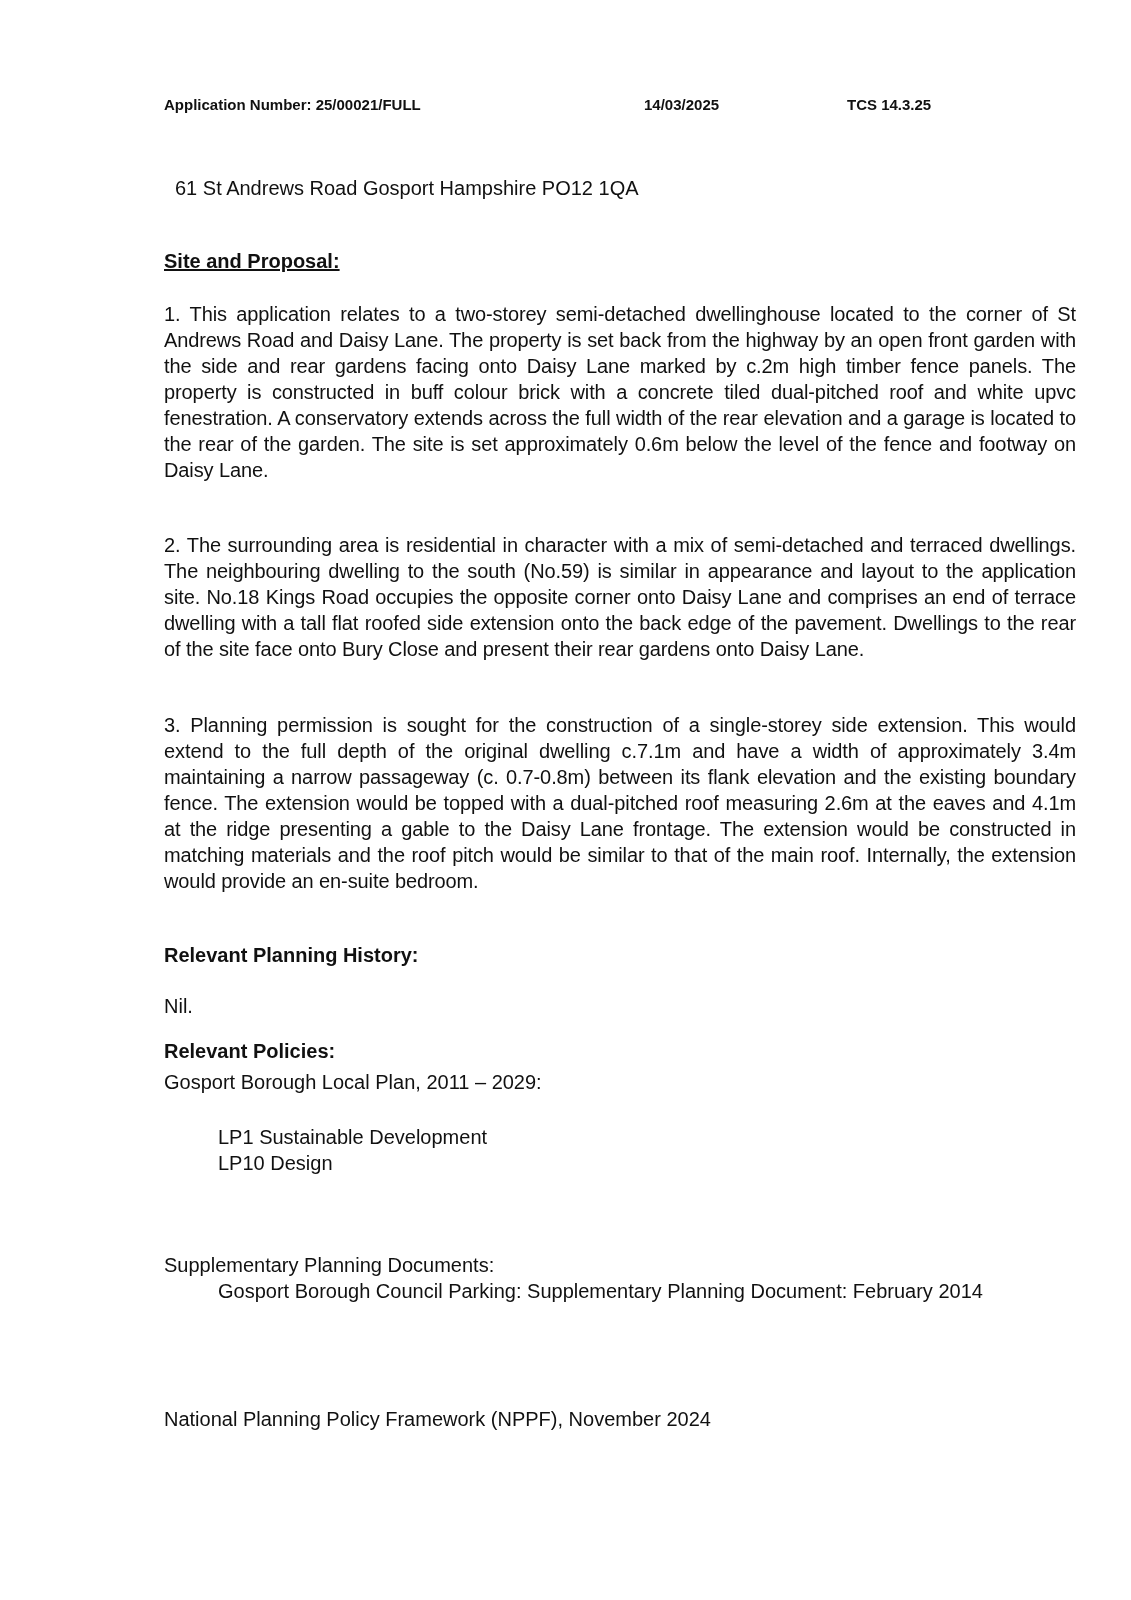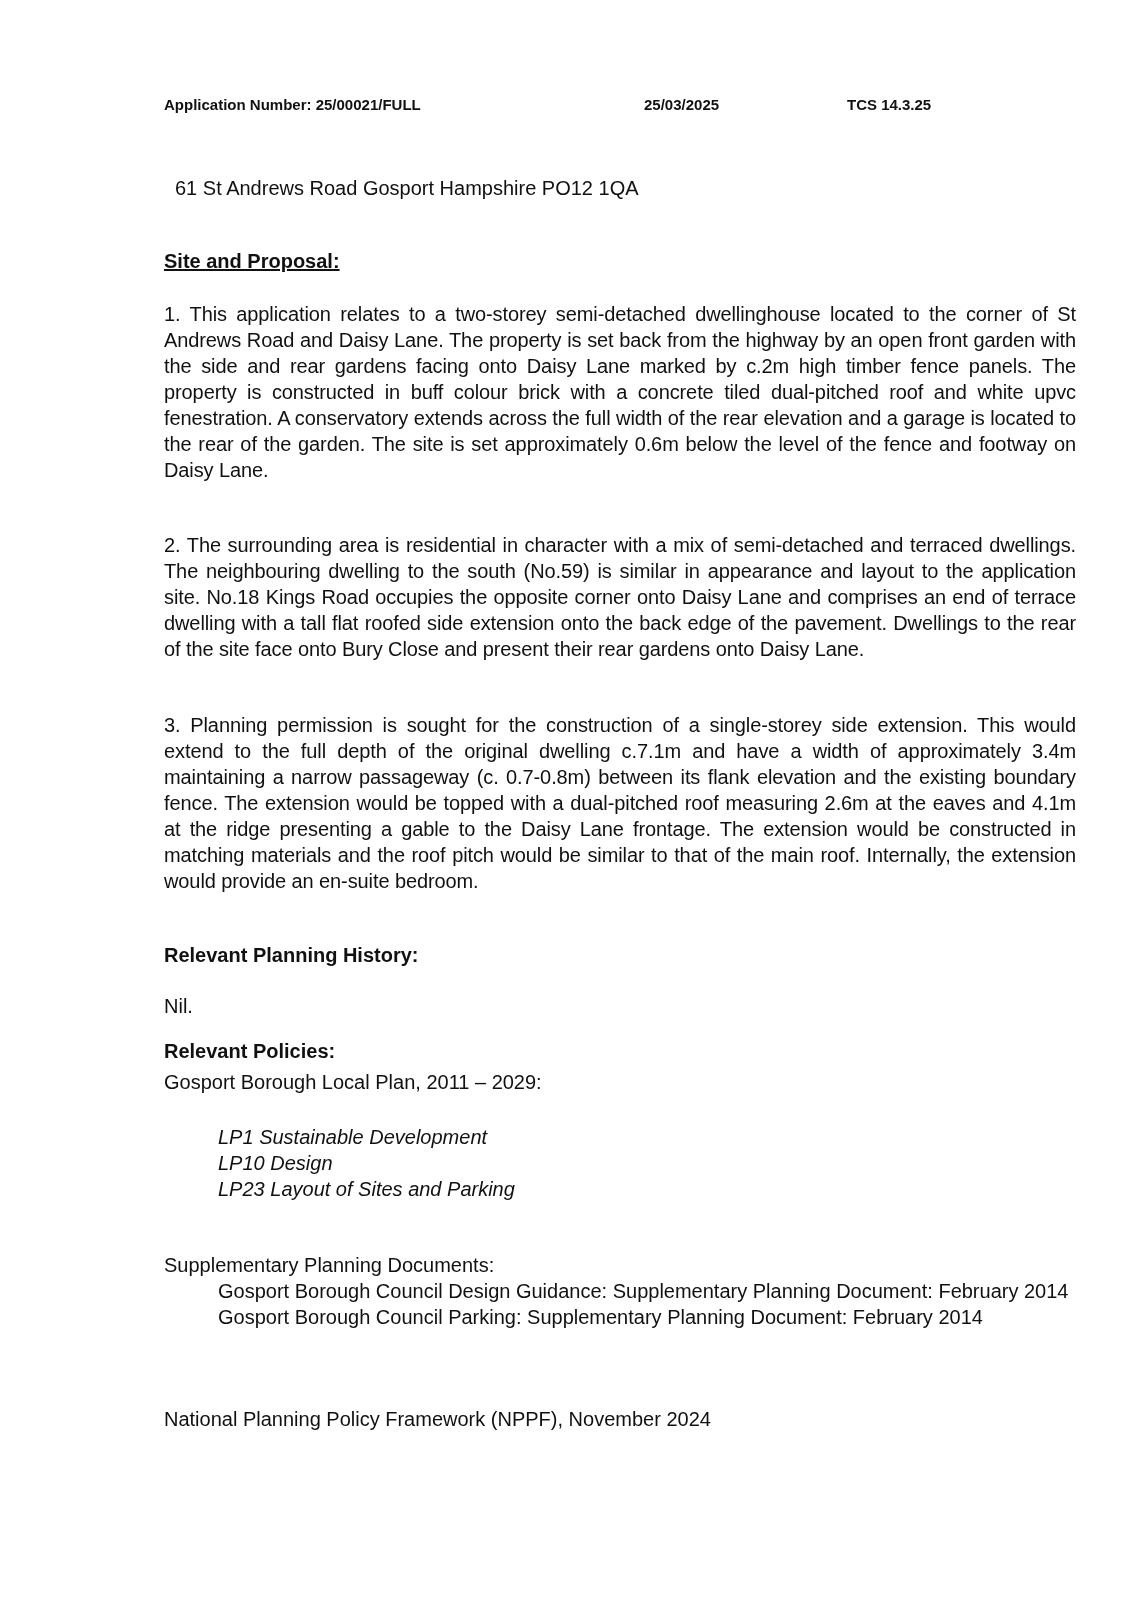--- a/index.html
+++ b/index.html
@@ -30,47 +30,45 @@
     .indent-list li { white-space: nowrap; }
     .spd-list { position: absolute; left: 54px; width: 860px; line-height: 26px; margin: 0; padding: 0; list-style: none; }
   </style>
 </head>
 <body>
 
 <div class="page">
 
   <div class="header">
     <span class="h-app">Application Number: 25/00021/FULL</span>
-    <span class="h-date">25/03/2025</span>
+    <span class="h-date">14/03/2025</span>
     <span class="h-ref">TCS 14.3.25</span>
   </div>
 
   <div class="proposal">
     <div>61 St Andrews Road  Gosport  Hampshire  PO12 1QA</div>
   </div>
 
   <div class="heading" style="top:250px;text-decoration:underline;">Site and Proposal:</div>
 
   <p class="para" style="top:301px;">1. This application relates to a two-storey semi-detached dwellinghouse located to the corner of St Andrews Road and Daisy Lane. The property is set back from the highway by an open front garden with the side and rear gardens facing onto Daisy Lane marked by c.2m high timber fence panels. The property is constructed in buff colour brick with a concrete tiled dual-pitched roof and white upvc fenestration. A conservatory extends across the full width of the rear elevation and a garage is located to the rear of the garden. The site is set approximately 0.6m below the level of the fence and footway on Daisy Lane.</p>
   <p class="para" style="top:532px;">2. The surrounding area is residential in character with a mix of semi-detached and terraced dwellings. The neighbouring dwelling to the south (No.59) is similar in appearance and layout to the application site. No.18 Kings Road occupies the opposite corner onto Daisy Lane and comprises an end of terrace dwelling with a tall flat roofed side extension onto the back edge of the pavement. Dwellings to the rear of the site face onto Bury Close and present their rear gardens onto Daisy Lane.</p>
   <p class="para" style="top:712px;">3. Planning permission is sought for the construction of a single-storey side extension. This would extend to the full depth of the original dwelling c.7.1m and have a width of approximately 3.4m maintaining a narrow passageway (c. 0.7-0.8m) between its flank elevation and the existing boundary fence. The extension would be topped with a dual-pitched roof measuring 2.6m at the eaves and 4.1m at the ridge presenting a gable to the Daisy Lane frontage. The extension would be constructed in matching materials and the roof pitch would be similar to that of the main roof. Internally, the extension would provide an en-suite bedroom.</p>
 
   <div class="heading" style="top:944px;">Relevant Planning History:</div>
   <div class="plain" style="top:993px;">Nil.</div>
 
   <div class="heading" style="top:1032px;margin-top:8px;">Relevant Policies:</div>
 
   <div class="plain" style="top:1069px;">Gosport Borough Local Plan, 2011 – 2029:</div>
-  <ul class="indent-list" style="top:1124px;font-style:italic;">
+  <ul class="indent-list" style="top:1124px;">
     <li>LP1  Sustainable Development</li>
     <li>LP10  Design</li>
-    <li>LP23  Layout of Sites and Parking</li>
   </ul>
 
   <div class="plain" style="top:1252px;">Supplementary Planning Documents:</div>
   <ul class="spd-list" style="top:1278px;">
-    <li>Gosport Borough Council Design Guidance:  Supplementary Planning Document: February 2014</li>
     <li>Gosport Borough Council Parking:  Supplementary Planning Document:  February 2014</li>
   </ul>
 
   <div class="plain" style="top:1406px;">National Planning Policy Framework (NPPF), November 2024</div>
 
 </div>
 
 </body></html>

